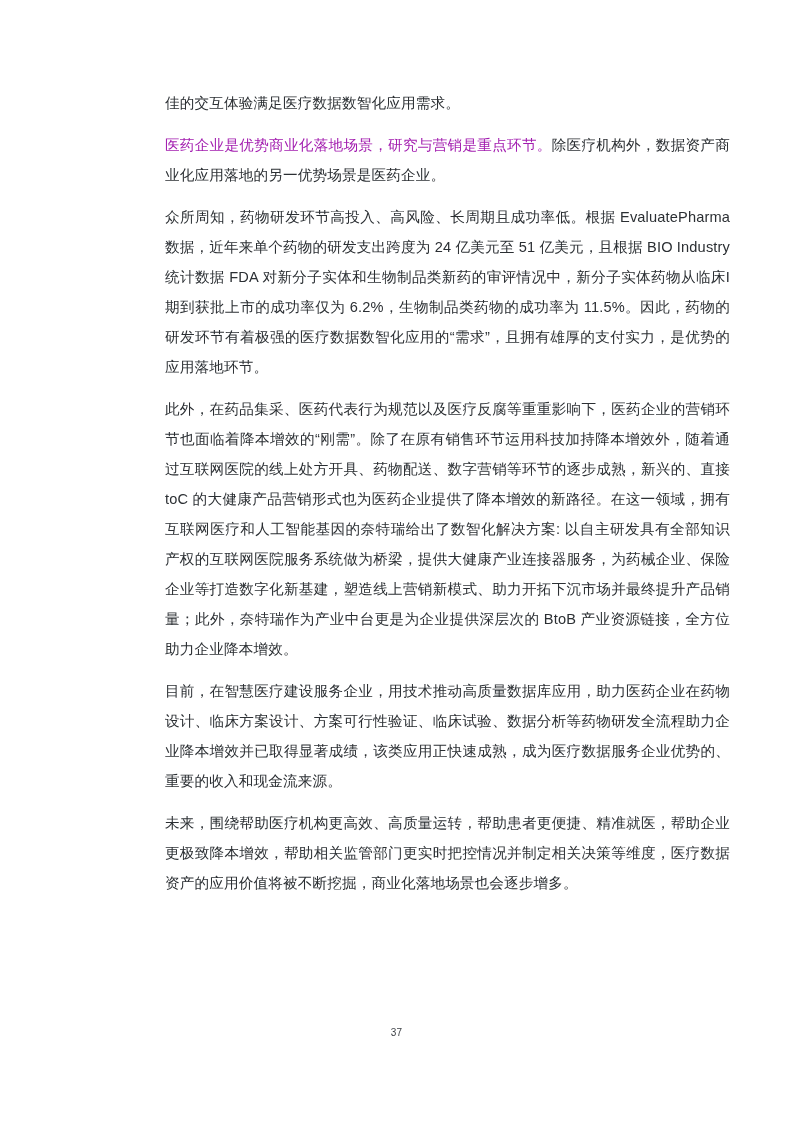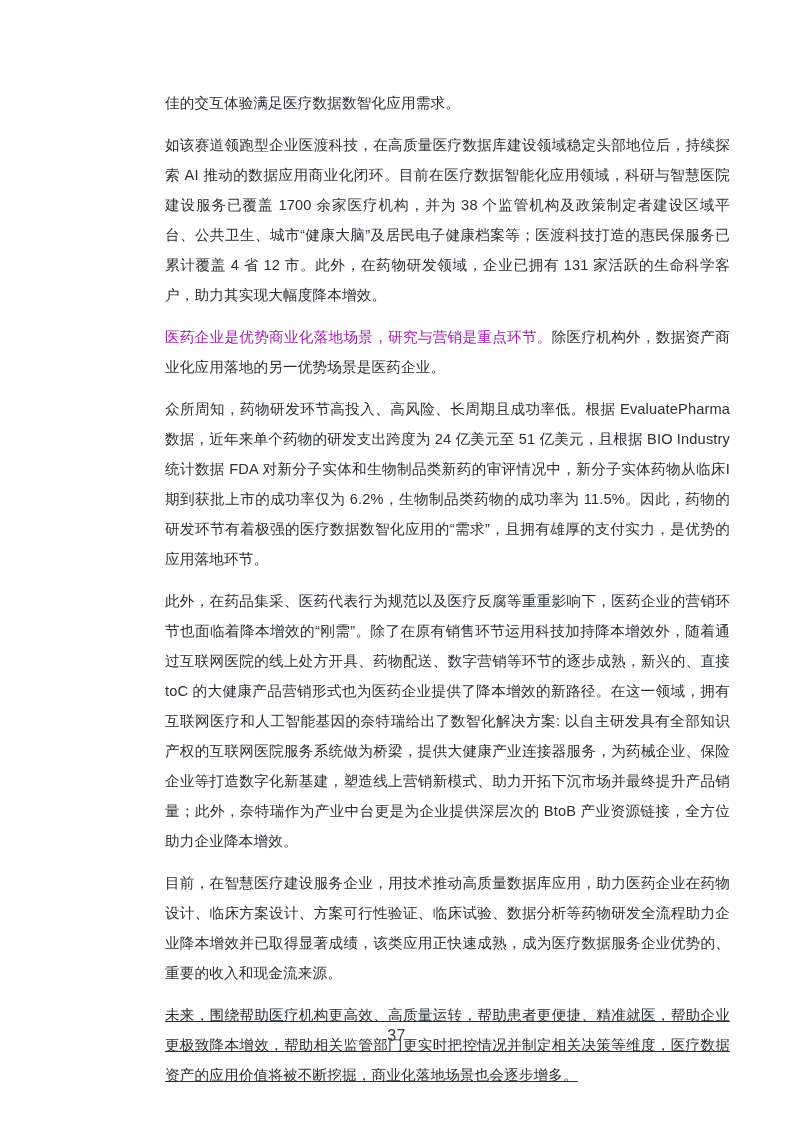--- a/index.html
+++ b/index.html
@@ -28,47 +28,45 @@
     line-height: 30px;
     color: #2b2f33;
     text-align: justify;
     text-justify: inter-ideograph;
     margin: 0 0 12px 0;
     letter-spacing: 0.15px;
     word-break: break-word;
   }
   .para:last-child {
     margin-bottom: 0;
-    text-decoration: underline;
   }
   .highlight {
     color: #a21caf;
   }
   .page-number {
     position: absolute;
     left: 0;
     right: 0;
     top: 1027px;
     text-align: center;
-    font-size: 16px;
+    font-size: 10px;
     color: #3b3f44;
     font-family: "Liberation Sans", "DejaVu Sans", sans-serif;
     letter-spacing: 0.3px;
   }
 </style>
 </head>
 <body>
 
 <div class="page">
 
   <div class="content">
 
     <p class="para">佳的交互体验满足医疗数据数智化应用需求。</p>
 
-    <p class="para">如该赛道领跑型企业医渡科技，在高质量医疗数据库建设领域稳定头部地位后，持续探索 AI 推动的数据应用商业化闭环。目前在医疗数据智能化应用领域，科研与智慧医院建设服务已覆盖 1700 余家医疗机构，并为 38 个监管机构及政策制定者建设区域平台、公共卫生、城市“健康大脑”及居民电子健康档案等；医渡科技打造的惠民保服务已累计覆盖 4 省 12 市。此外，在药物研发领域，企业已拥有 131 家活跃的生命科学客户，助力其实现大幅度降本增效。</p>
 
     <p class="para"><span class="highlight">医药企业是优势商业化落地场景，研究与营销是重点环节。</span><span>除医疗机构外，数据资产商业化应用落地的另一优势场景是医药企业。</span></p>
 
     <p class="para">众所周知，药物研发环节高投入、高风险、长周期且成功率低。根据 EvaluatePharma 数据，近年来单个药物的研发支出跨度为 24 亿美元至 51 亿美元，且根据 BIO Industry 统计数据 FDA 对新分子实体和生物制品类新药的审评情况中，新分子实体药物从临床I期到获批上市的成功率仅为 6.2%，生物制品类药物的成功率为 11.5%。因此，药物的研发环节有着极强的医疗数据数智化应用的“需求”，且拥有雄厚的支付实力，是优势的应用落地环节。</p>
 
     <p class="para">此外，在药品集采、医药代表行为规范以及医疗反腐等重重影响下，医药企业的营销环节也面临着降本增效的“刚需”。除了在原有销售环节运用科技加持降本增效外，随着通过互联网医院的线上处方开具、药物配送、数字营销等环节的逐步成熟，新兴的、直接 toC 的大健康产品营销形式也为医药企业提供了降本增效的新路径。在这一领域，拥有互联网医疗和人工智能基因的奈特瑞给出了数智化解决方案: 以自主研发具有全部知识产权的互联网医院服务系统做为桥梁，提供大健康产业连接器服务，为药械企业、保险企业等打造数字化新基建，塑造线上营销新模式、助力开拓下沉市场并最终提升产品销量；此外，奈特瑞作为产业中台更是为企业提供深层次的 BtoB 产业资源链接，全方位助力企业降本增效。</p>
 
     <p class="para">目前，在智慧医疗建设服务企业，用技术推动高质量数据库应用，助力医药企业在药物设计、临床方案设计、方案可行性验证、临床试验、数据分析等药物研发全流程助力企业降本增效并已取得显著成绩，该类应用正快速成熟，成为医疗数据服务企业优势的、重要的收入和现金流来源。</p>
 
     <p class="para">未来，围绕帮助医疗机构更高效、高质量运转，帮助患者更便捷、精准就医，帮助企业更极致降本增效，帮助相关监管部门更实时把控情况并制定相关决策等维度，医疗数据资产的应用价值将被不断挖掘，商业化落地场景也会逐步增多。</p>

